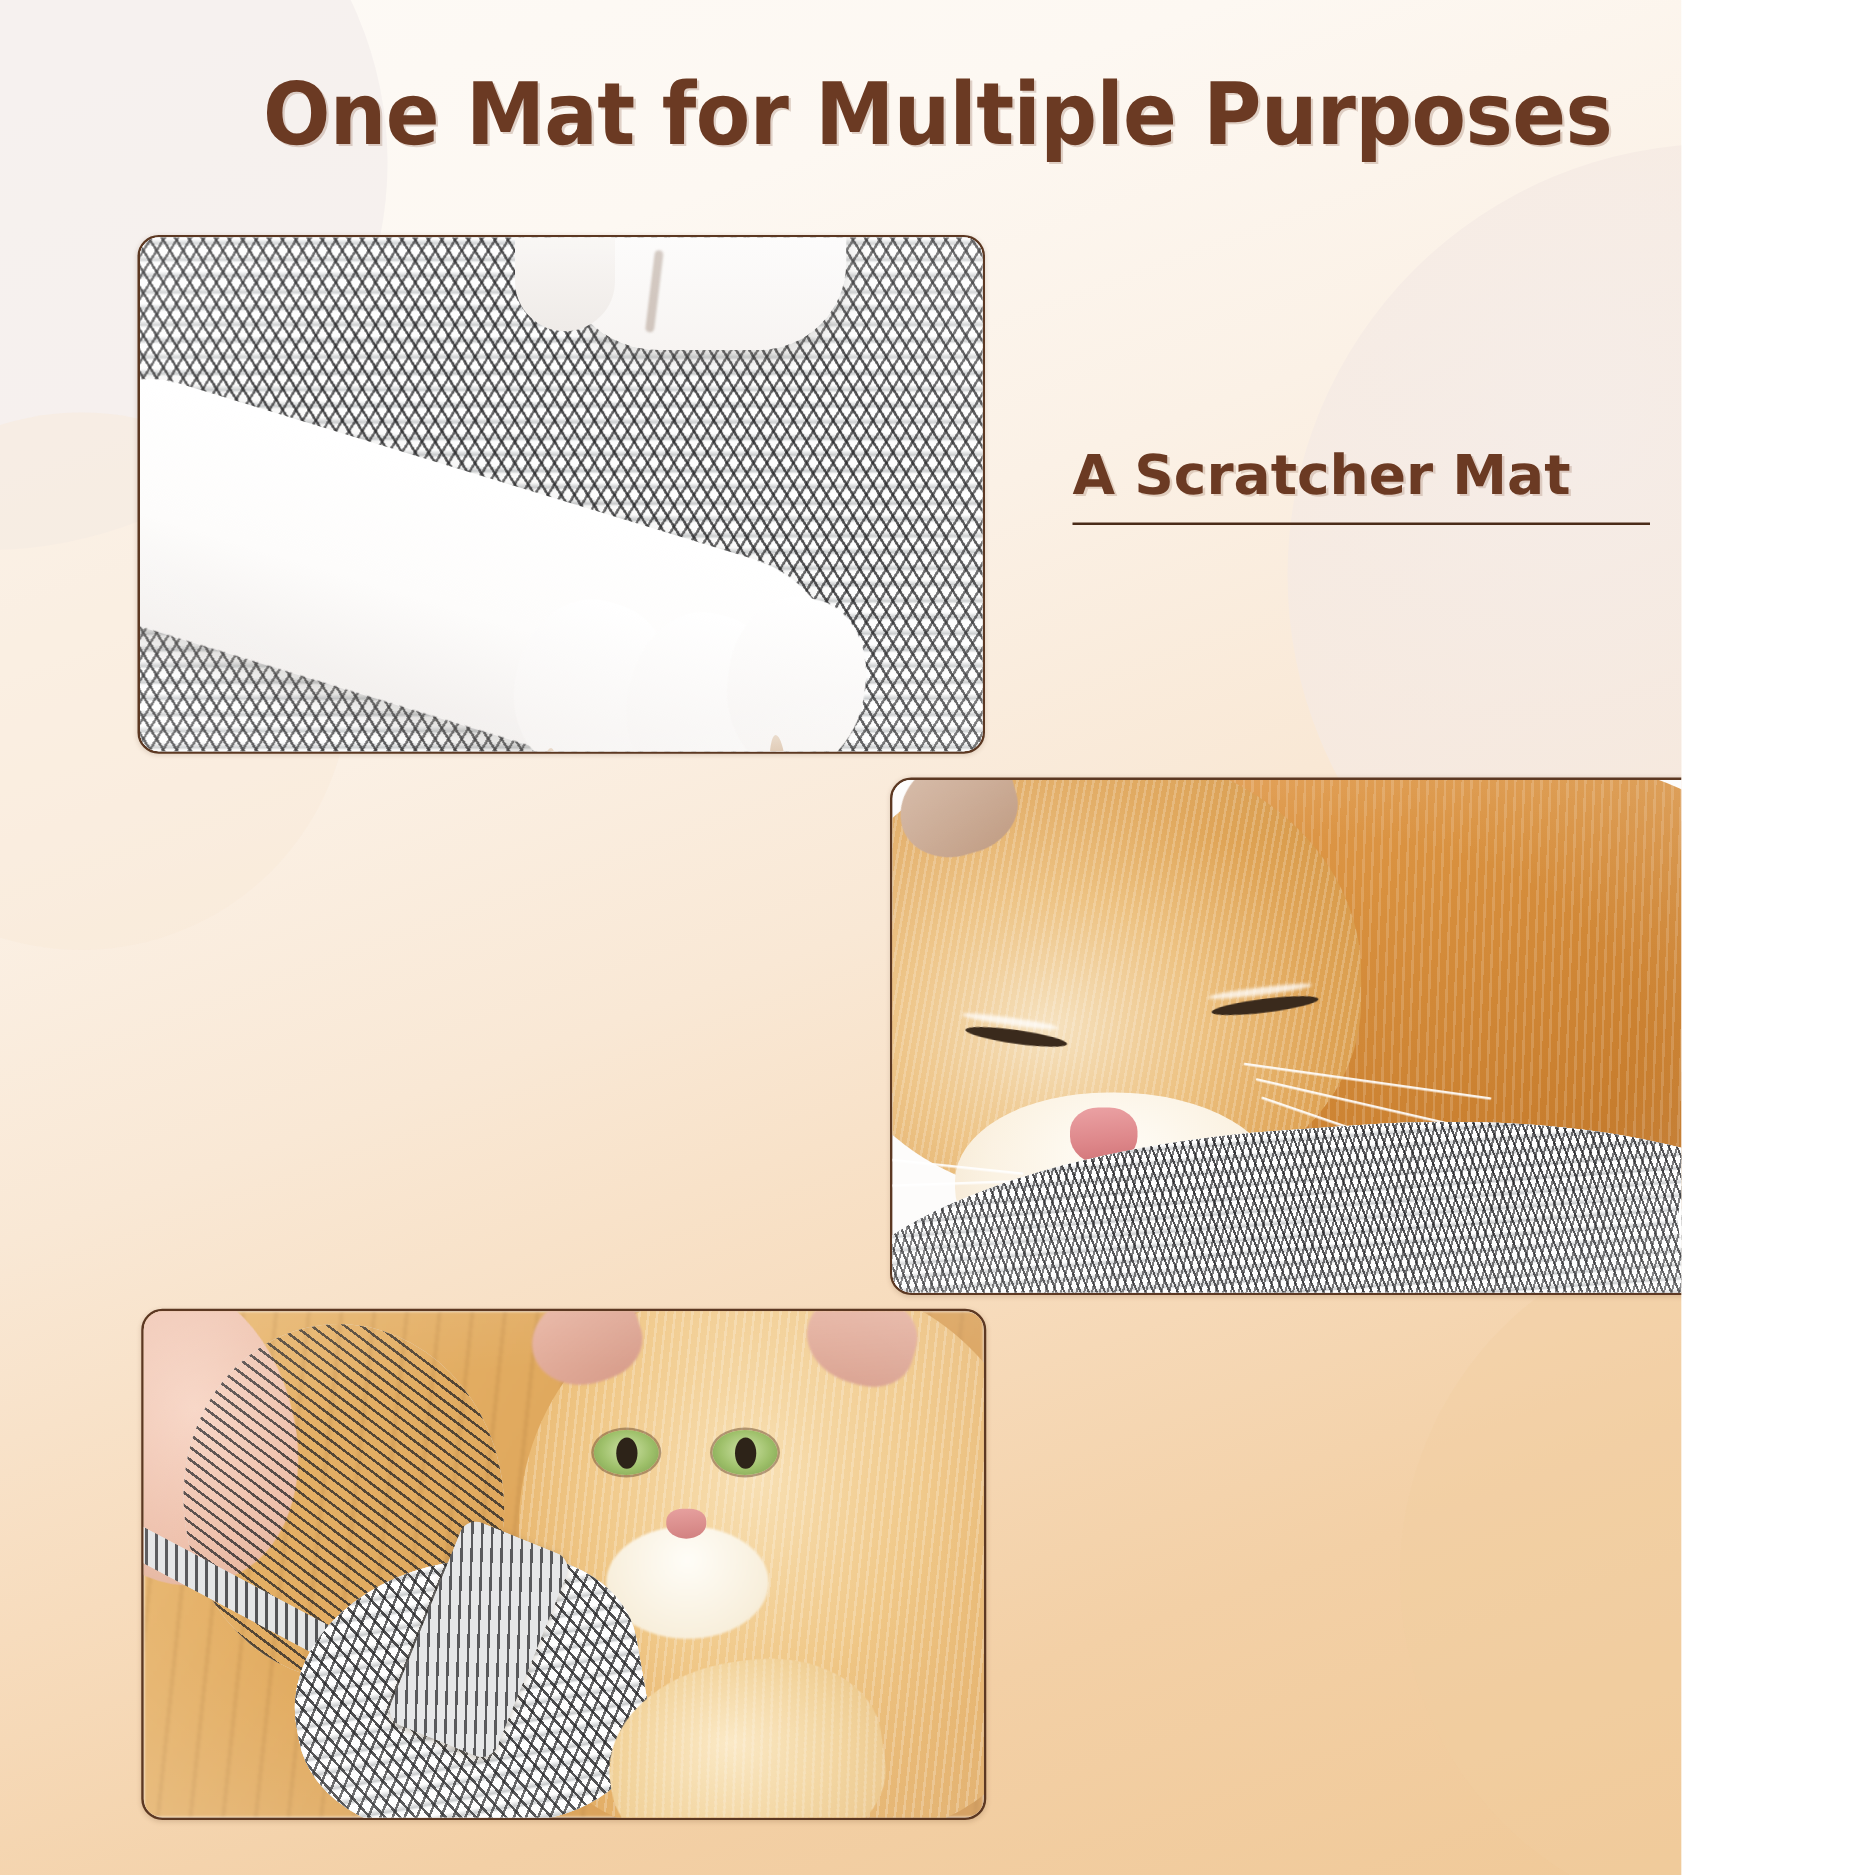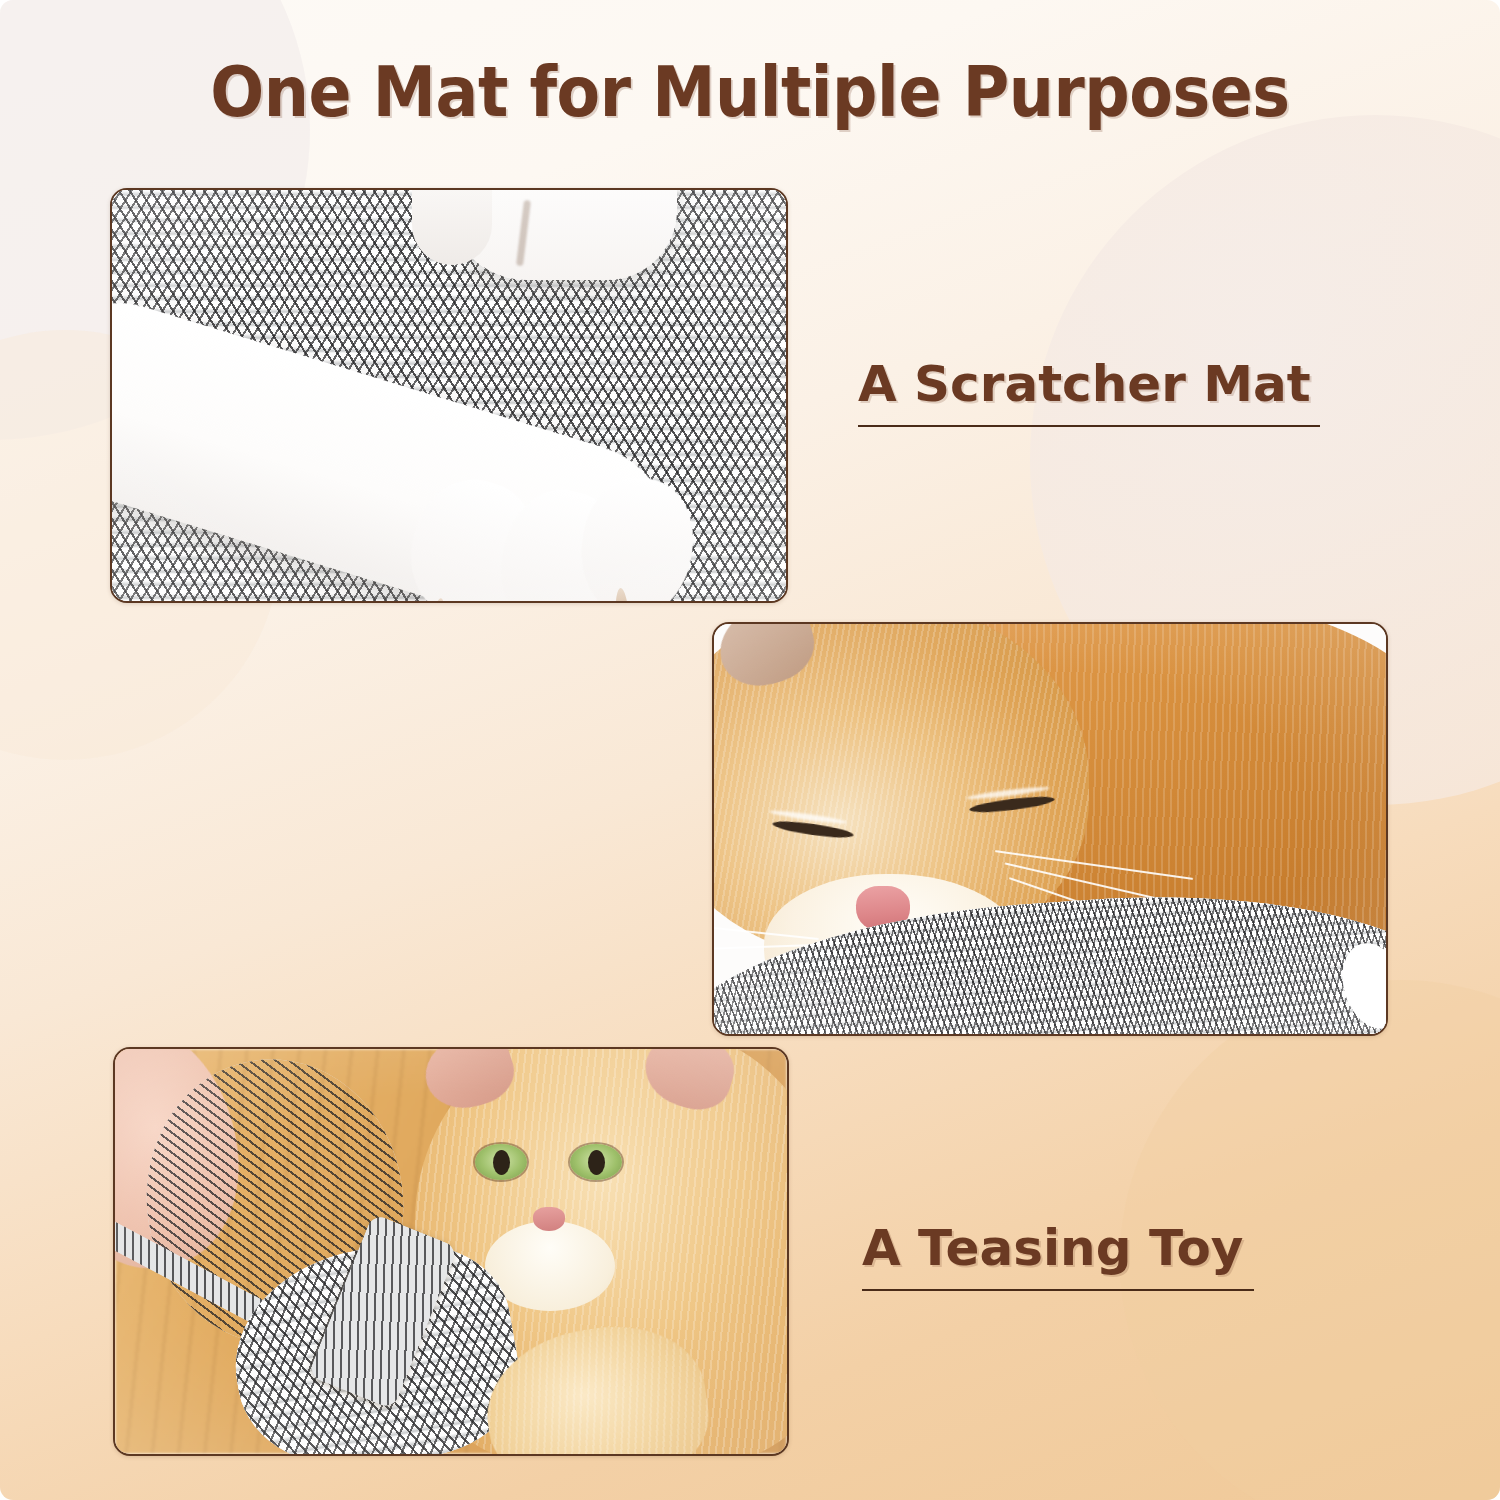--- a/index.html
+++ b/index.html
@@ -6,32 +6,31 @@
 
   html, body {
     width: 1500px;
     height: 1500px;
     overflow: hidden;
     font-family: "Liberation Sans", sans-serif;
   }
 
   #page {
     position: relative;
-    width: 1500px;
+    width: 1345px;
     height: 1500px;
     overflow: hidden;
     background: linear-gradient(160deg,
         #fdfaf6 0%,
         #fdf8f2 18%,
         #fbf1e6 34%,
         #f9e8d5 50%,
         #f7dcbd 66%,
         #f3d0a6 82%,
         #f0c998 100%);
-    border-radius: 13px;
   }
 
   
   .blob {
     position: absolute;
     border-radius: 50%;
     pointer-events: none;
   }
   .blob-tl {
     left: -330px; top: -180px;
@@ -432,21 +431,21 @@
     background: radial-gradient(ellipse at 50% 50%,
        rgba(255,255,255,0) 55%, rgba(255,255,255,.18) 100%);
     pointer-events: none;
   }
 
   
   .caption { position: absolute; }
   .caption-text {
     font-family: "DejaVu Sans", sans-serif;
     font-weight: bold;
-    font-size: 50px;
+    font-size: 44px;
     letter-spacing: 0px;
     color: #6b3a23;
     text-shadow: 2px 2px 0 rgba(120,70,45,0.2);
     white-space: nowrap;
     line-height: 1.05;
   }
   .caption-rule {
     margin-top: 14px;
     height: 2px;
     background: #4a2b18;
@@ -537,18 +536,14 @@
       <div class="c3-rope-strand"></div>
       <div class="c3-coil">
         <div class="rope"></div>
       </div>
       <div class="c3-tab"></div>
       <div class="c3-paw"></div>
       <div class="vignette"></div>
     </div>
   </div>
 
-  <div class="caption cap-3">
-    <div class="caption-text">A Teasing Toy</div>
-    <div class="caption-rule"></div>
-  </div>
 
 </div>
 
 </body></html>

